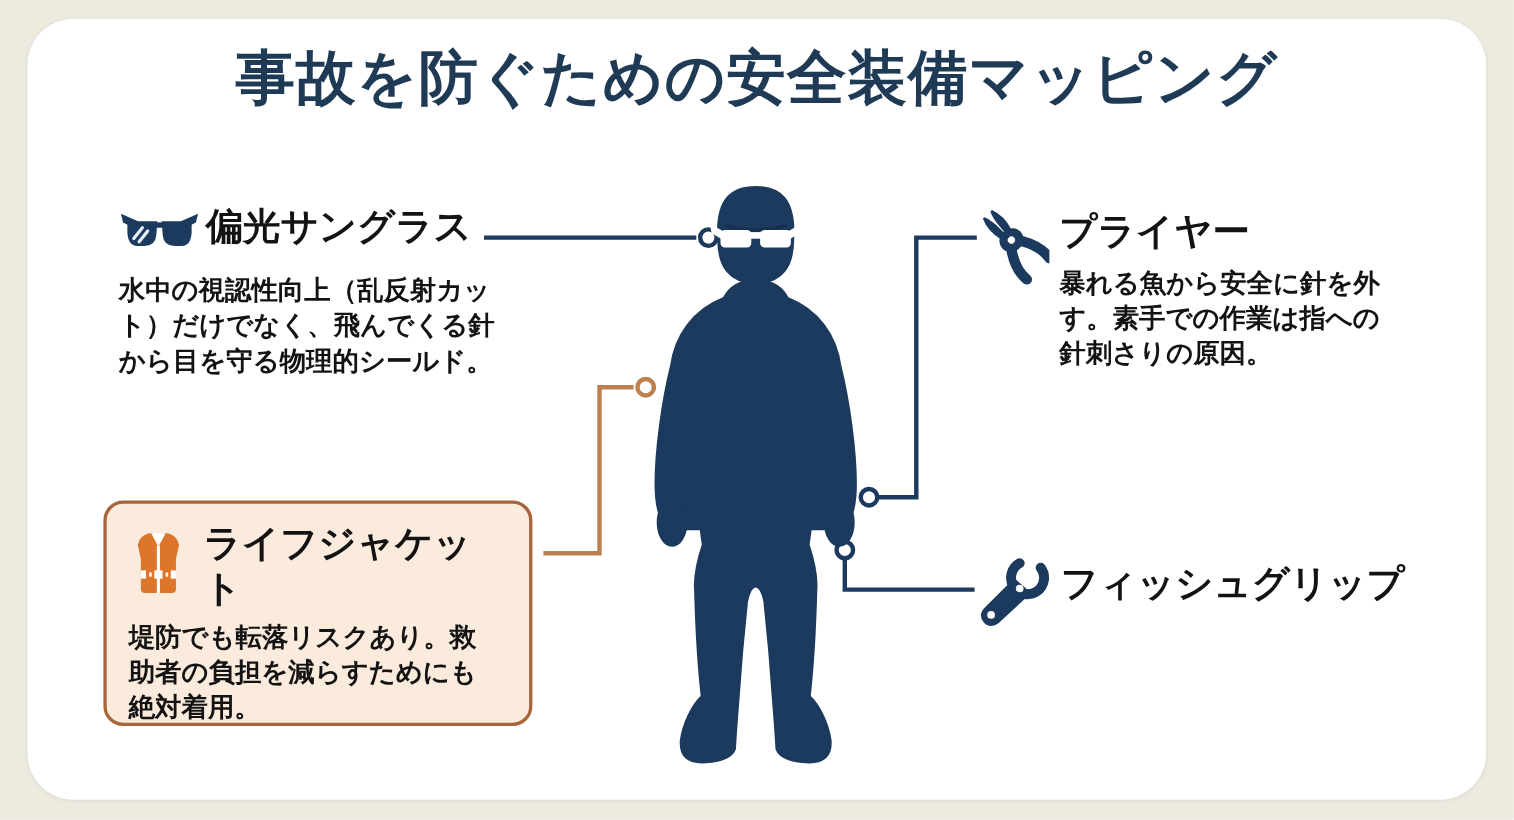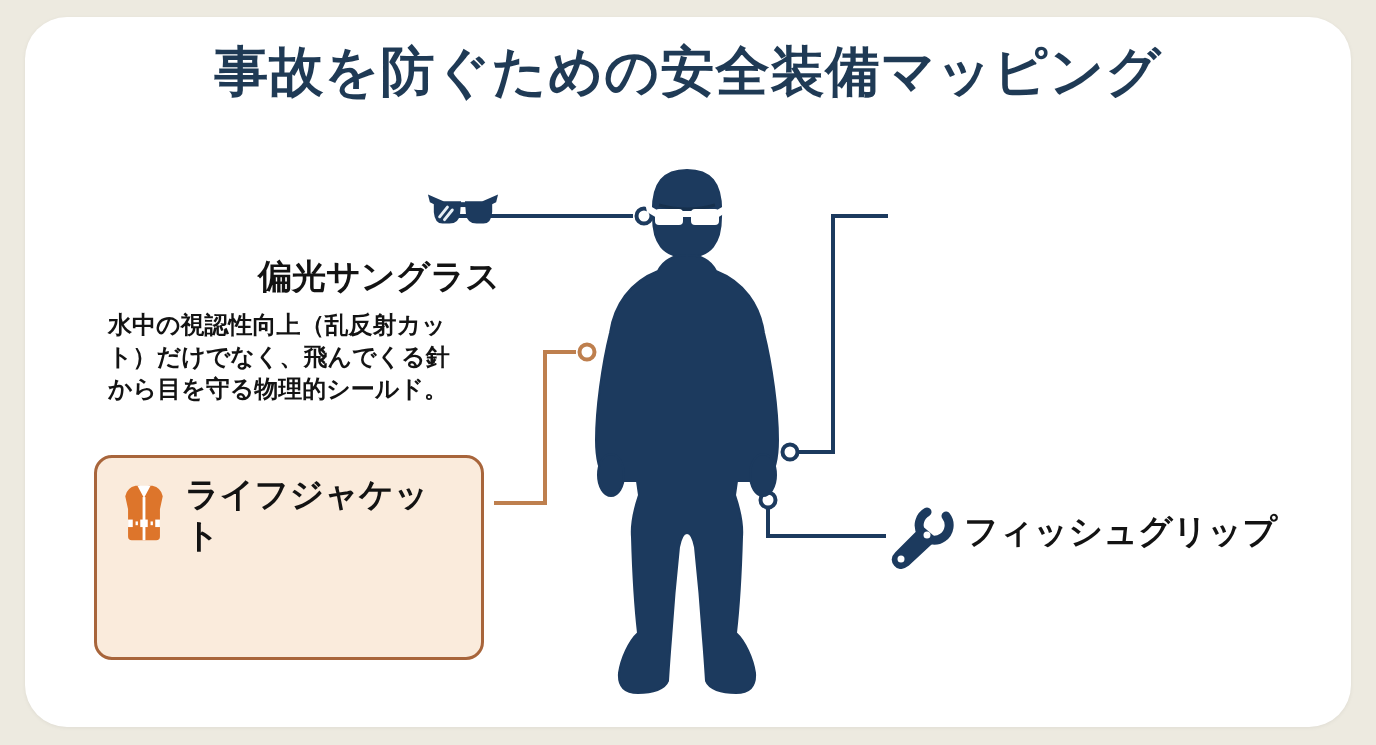--- a/index.html
+++ b/index.html
@@ -9,21 +9,21 @@
         border-radius:42px;box-shadow:0 1px 4px rgba(0,0,0,0.06);}
   .page-title{position:absolute;left:0;top:42px;width:1376px;text-align:center;
         font-size:54px;font-weight:900;color:#1F3A55;letter-spacing:1px;line-height:1.1;}
   svg.overlay{position:absolute;left:0;top:0;width:1376px;height:745px;pointer-events:none;}
   .figure-wrap{position:absolute;left:575px;top:165px;width:225px;height:545px;}
   .callout{position:absolute;}
   .c-head{display:flex;align-items:flex-start;}
   .c-title{font-size:34px;font-weight:900;color:#131313;line-height:1.2;}
   .c-desc{font-size:24px;font-weight:700;color:#131313;line-height:1.34;white-space:pre-line;}
   .co-sunglasses{left:108px;top:186px;width:392px;}
-  .co-sunglasses .c-head{align-items:flex-end;gap:20px;flex-direction:column;}
+  .co-sunglasses .c-head{align-items:flex-start;gap:5px;}
   .co-sunglasses .c-desc{margin-top:12px;}
   .co-pliers{left:890px;top:183px;width:404px;}
   .co-pliers .c-head{gap:9px;}
   .co-pliers .icon-col{flex:0 0 64px;}
   .co-pliers .c-title{padding-top:8px;}
   .co-pliers .c-desc{margin-top:10px;width:334px;}
   .co-lifejacket{left:94px;top:455px;width:390px;height:205px;background:#FAEBDC;
         border:3px solid #A8653B;border-radius:18px;box-sizing:border-box;padding:16px 20px;}
   .co-lifejacket .c-head{align-items:center;gap:14px;}
   .co-lifejacket .c-desc{margin-top:8px;}
@@ -95,37 +95,66 @@
           </g>
         </svg>
       </span>
       <span class="c-title">偏光サングラス</span>
     </div>
     <div class="c-desc">水中の視認性向上（乱反射カッ
 ト）だけでなく、飛んでくる針
 から目を守る物理的シールド。</div>
   </div>
 
+  <div class="callout co-pliers">
+    <div class="c-head">
+      <span class="icon-col">
+        <svg width="64" height="76" viewBox="0 0 68 80">
+          <g transform="rotate(-43 34 40)">
+            <g fill="#1C3A5E">
+              <path d="M28 2 Q23 14 27 28 L34 32 L33 14 Q32 6 30 2 Z"></path>
+              <path d="M40 2 Q45 14 41 28 L34 32 L35 14 Q36 6 38 2 Z"></path>
+              <ellipse cx="34" cy="36" rx="12" ry="11"></ellipse>
+            </g>
+            <g fill="none" stroke="#1C3A5E" stroke-width="10" stroke-linecap="round">
+              <path d="M27 44 Q17 60 19 74"></path>
+              <path d="M41 44 Q51 60 49 74"></path>
+            </g>
+            <circle cx="34" cy="36" r="3.5" fill="#FFFFFF"></circle>
+          </g>
+        </svg>
+      </span>
+      <div class="col">
+        <span class="c-title">プライヤー</span>
+        <div class="c-desc">暴れる魚から安全に針を外
+す。素手での作業は指への
+針刺さりの原因。</div>
+      </div>
+    </div>
+  </div>
 
   <div class="callout co-lifejacket">
     <div class="c-head">
       <span>
         <svg width="54" height="60" viewBox="0 0 56 64">
           <path fill="#DD752B" d="M8 14 Q10 5 19 3 L23 3 Q28 16 33 3 L37 3 Q46 5 48 14 L45 28 L45 57 Q45 61 41 61 L15 61 Q11 61 11 57 L11 28 Z"></path>
           <polygon fill="#FFFFFF" points="21,3 28,16 35,3"></polygon>
           <rect fill="#FFFFFF" x="26.5" y="15" width="3" height="46"></rect>
           <rect fill="#FFFFFF" x="11" y="39" width="34" height="8"></rect>
           <rect fill="#DD752B" x="16" y="36.5" width="8" height="13" rx="1.5"></rect>
           <rect fill="#DD752B" x="32" y="36.5" width="8" height="13" rx="1.5"></rect>
           <rect fill="#FFFFFF" x="19" y="41" width="2.5" height="4"></rect>
           <rect fill="#FFFFFF" x="35" y="41" width="2.5" height="4"></rect>
         </svg>
       </span>
       <span class="c-title">ライフジャケット</span>
     </div>
+    <div class="c-desc">堤防でも転落リスクあり。救
+助者の負担を減らすためにも
+絶対着用。</div>
   </div>
 
   <div class="callout co-fishgrip">
     <div class="c-head">
       <span class="icon-col">
         <svg width="70" height="66" viewBox="0 0 70 66">
           <path d="M41 9 A15 15 0 1 0 60 13" fill="none" stroke="#1C3A5E" stroke-width="9" stroke-linecap="round"></path>
           <path fill="#1C3A5E" stroke="#1C3A5E" stroke-width="2" stroke-linejoin="round" d="M36 24 L50 36 L22 62 Q14 68 9 62 Q4 56 10 50 Z"></path>
           <circle cx="15" cy="56" r="3.5" fill="#FFFFFF"></circle>
           <circle cx="41" cy="32" r="3.5" fill="#FFFFFF"></circle>

